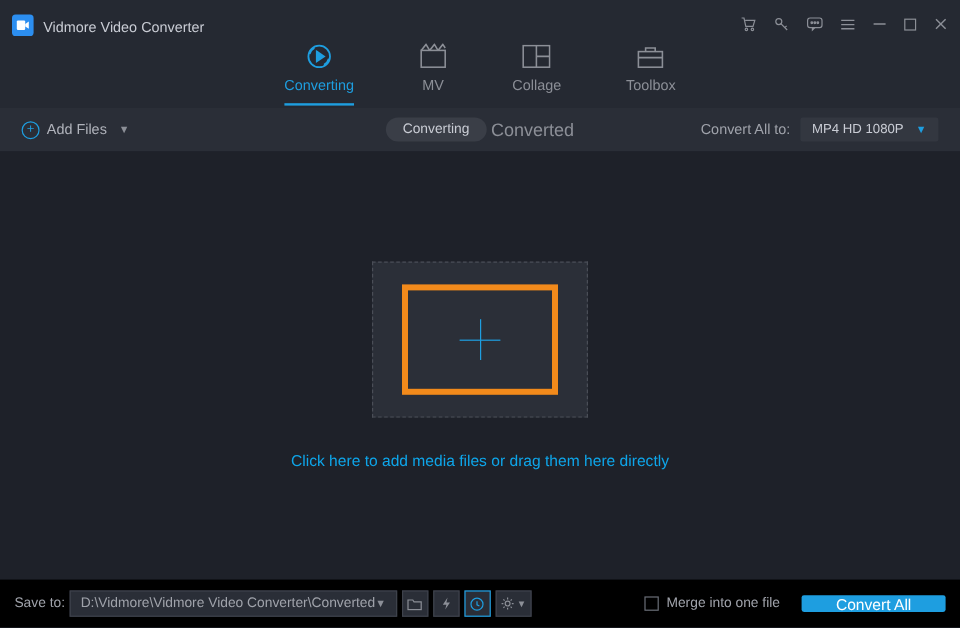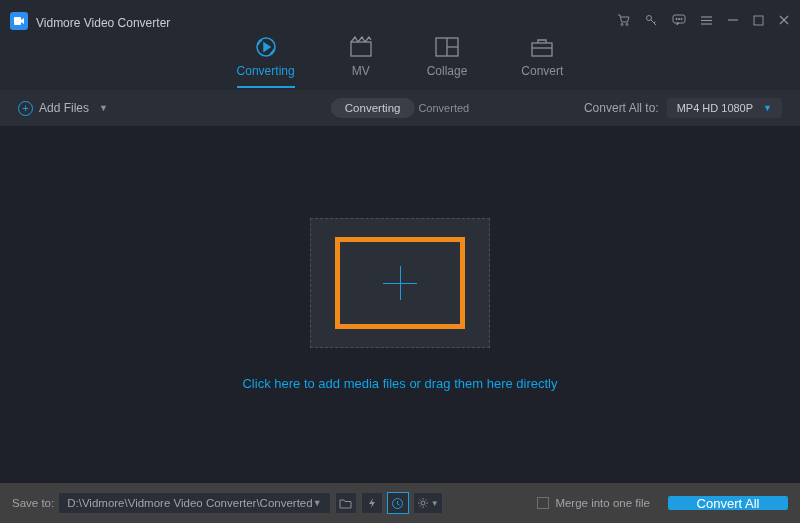--- a/index.html
+++ b/index.html
@@ -19,37 +19,37 @@
 .tab-icon { width: 24px; height: 22px; display: flex; align-items: center; justify-content: center; }
 
 
 .secbar { height: 36px; background: #2a2e37; display: flex; align-items: center; padding: 0 18px; font-size: 12px; }
 .addfiles { display: flex; align-items: center; gap: 6px; cursor: pointer; color: #1e9ee0; }
 .addfiles .plus-circle { width: 15px; height: 15px; border: 1.5px solid #1e9ee0; border-radius: 50%; display: flex; align-items: center; justify-content: center; font-size: 11px; line-height: 1; }
 .addfiles span.label { color: #b0b3bb; }
 .addfiles .chevron { color: #8c8f97; font-size: 9px; margin-left: 4px; }
 .secbar-center { position: absolute; left: 50%; transform: translateX(-50%); display: flex; gap: 4px; align-items: center; }
 .pill { padding: 4px 14px; border-radius: 11px; background: #3a3e47; color: #c9ccd4; cursor: pointer; font-size: 11.5px; }
-.plain-link { color: #8c8f97; cursor: pointer; font-size: 11px; }
+.plain-link { color: #8c8f97; cursor: pointer; font-size: 15px; }
 .secbar-right { margin-left: auto; display: flex; align-items: center; gap: 8px; }
 .format-select { display: flex; align-items: center; gap: 10px; background: #333740; padding: 4px 10px; border-radius: 2px; cursor: pointer; color: #c9ccd4; font-size: 11px; }
 .format-select .chev { color: #1e9ee0; font-size: 9px; }
 
 
 .main { height: 357px; background: #1e2129; display: flex; flex-direction: column; align-items: center; justify-content: center; }
 .dropzone { width: 180px; height: 130px; border: 1px dashed #4a4e57; background: #2b2f38; display: flex; align-items: center; justify-content: center; cursor: pointer; }
 .inner-box { width: 130px; height: 92px; border: 5px solid #f28a1b; display: flex; align-items: center; justify-content: center; }
 .plus-lg { position: relative; width: 34px; height: 34px; }
 .plus-lg:before, .plus-lg:after { content: ""; position: absolute; background: #1e9ee0; }
 .plus-lg:before { width: 34px; height: 1px; top: 50%; left: 0; }
 .plus-lg:after { width: 1px; height: 34px; left: 50%; top: 0; }
 .hint { margin-top: 28px; font-size: 13px; color: #0ea5e9; }
 
 
-.bottombar { height: 40px; background: #404040; display: flex; align-items: center; padding: 0 12px; font-size: 11.5px; gap: 4px; }
+.bottombar { height: 40px; background: #000000; display: flex; align-items: center; padding: 0 12px; font-size: 11.5px; gap: 4px; }
 .saveto-label { color: #a0a3ab; }
 .path-select { flex: 0 0 240px; height: 22px; border: 1px solid #3e424b; display: flex; align-items: center; padding: 0 8px; color: #a0a3ab; cursor: pointer; justify-content: space-between; background: #2a2e37; text-align: center; }
 .path-select .chev { font-size: 9px; color: #8c8f97; }
 .small-btn { width: 22px; height: 22px; border: 1px solid #3e424b; display: flex; align-items: center; justify-content: center; cursor: pointer; color: #8c8f97; background: #2a2e37; font-size: 11px; }
 .small-btn.blue { color: #1e9ee0; border-color: #1e9ee0; }
 .merge { margin-left: auto; display: flex; align-items: center; gap: 6px; cursor: pointer; color: #a0a3ab; }
 .checkbox { width: 12px; height: 12px; border: 1px solid #6a6e77; }
 .convert-btn { margin-left: 14px; width: 120px; height: 14px; background: #1e9ee0; color: #fff; display: flex; align-items: center; justify-content: center; cursor: pointer; font-size: 13px; border-radius: 2px; }
 </style>
 </head>
@@ -130,21 +130,21 @@
     <span>Collage</span>
   </div>
   <div class="tab">
     <div class="tab-icon">
         <svg width="24" height="20" viewBox="0 0 24 20" fill="none" stroke="#8c8f97" stroke-width="1.3">
           <rect x="2" y="6" width="20" height="13"></rect>
           <line x1="2" y1="11" x2="22" y2="11"></line>
           <path d="M8 6 V3 H16 V6"></path>
         </svg>
       </div>
-    <span>Convert</span>
+    <span>Toolbox</span>
   </div>
 </div>
 
 <div class="secbar" style="position:relative">
   <div class="addfiles">
     <div class="plus-circle">+</div>
     <span class="label">Add Files</span>
     <span class="chevron">▼</span>
   </div>
   <div class="secbar-center">

